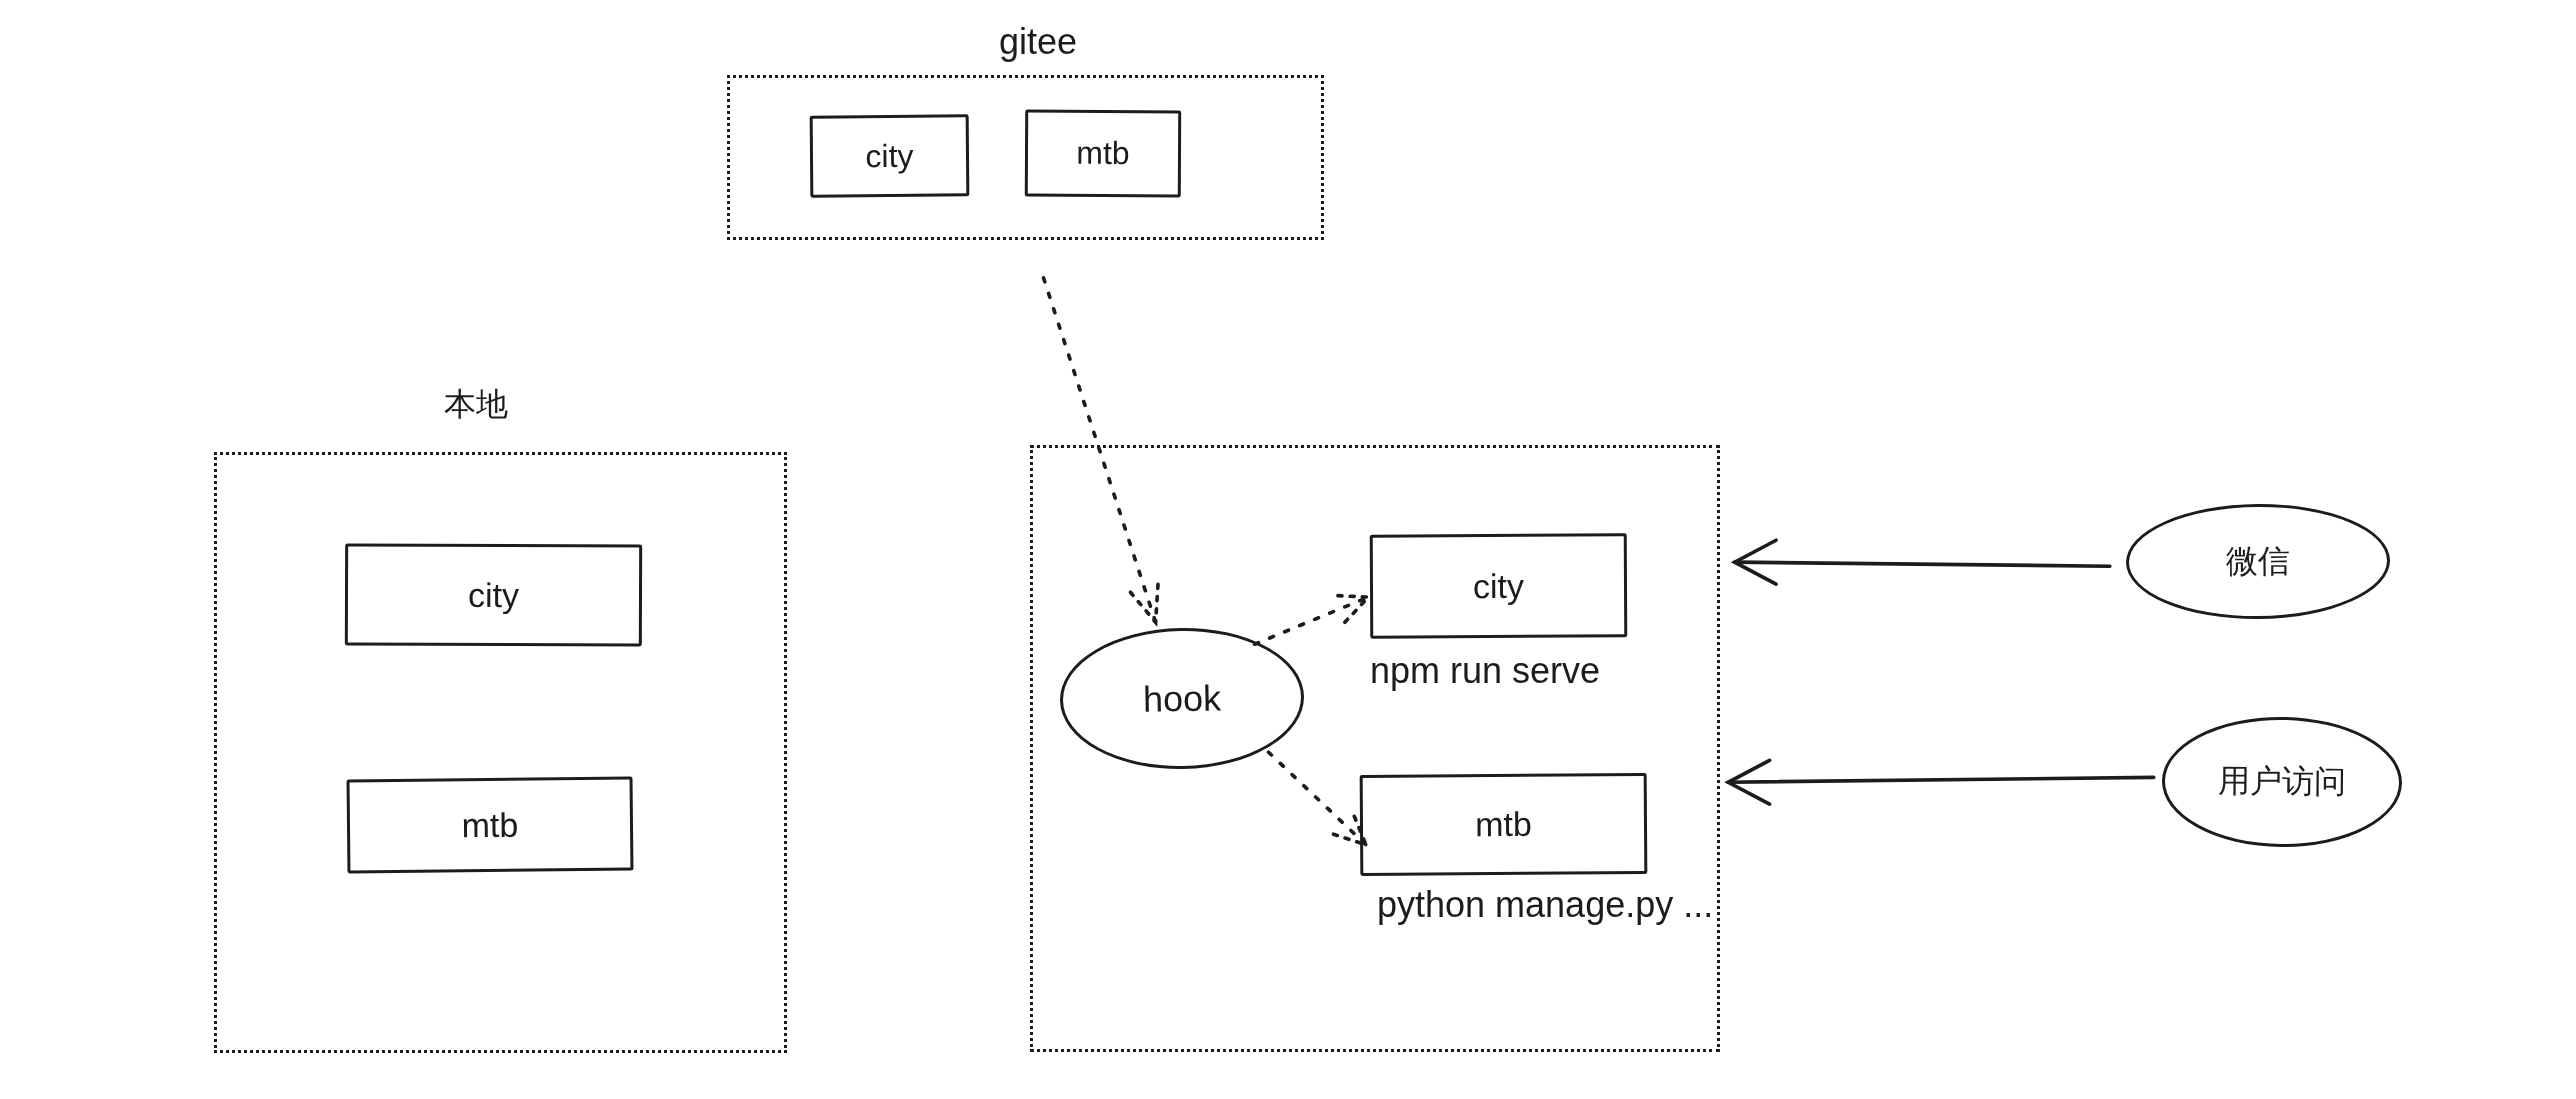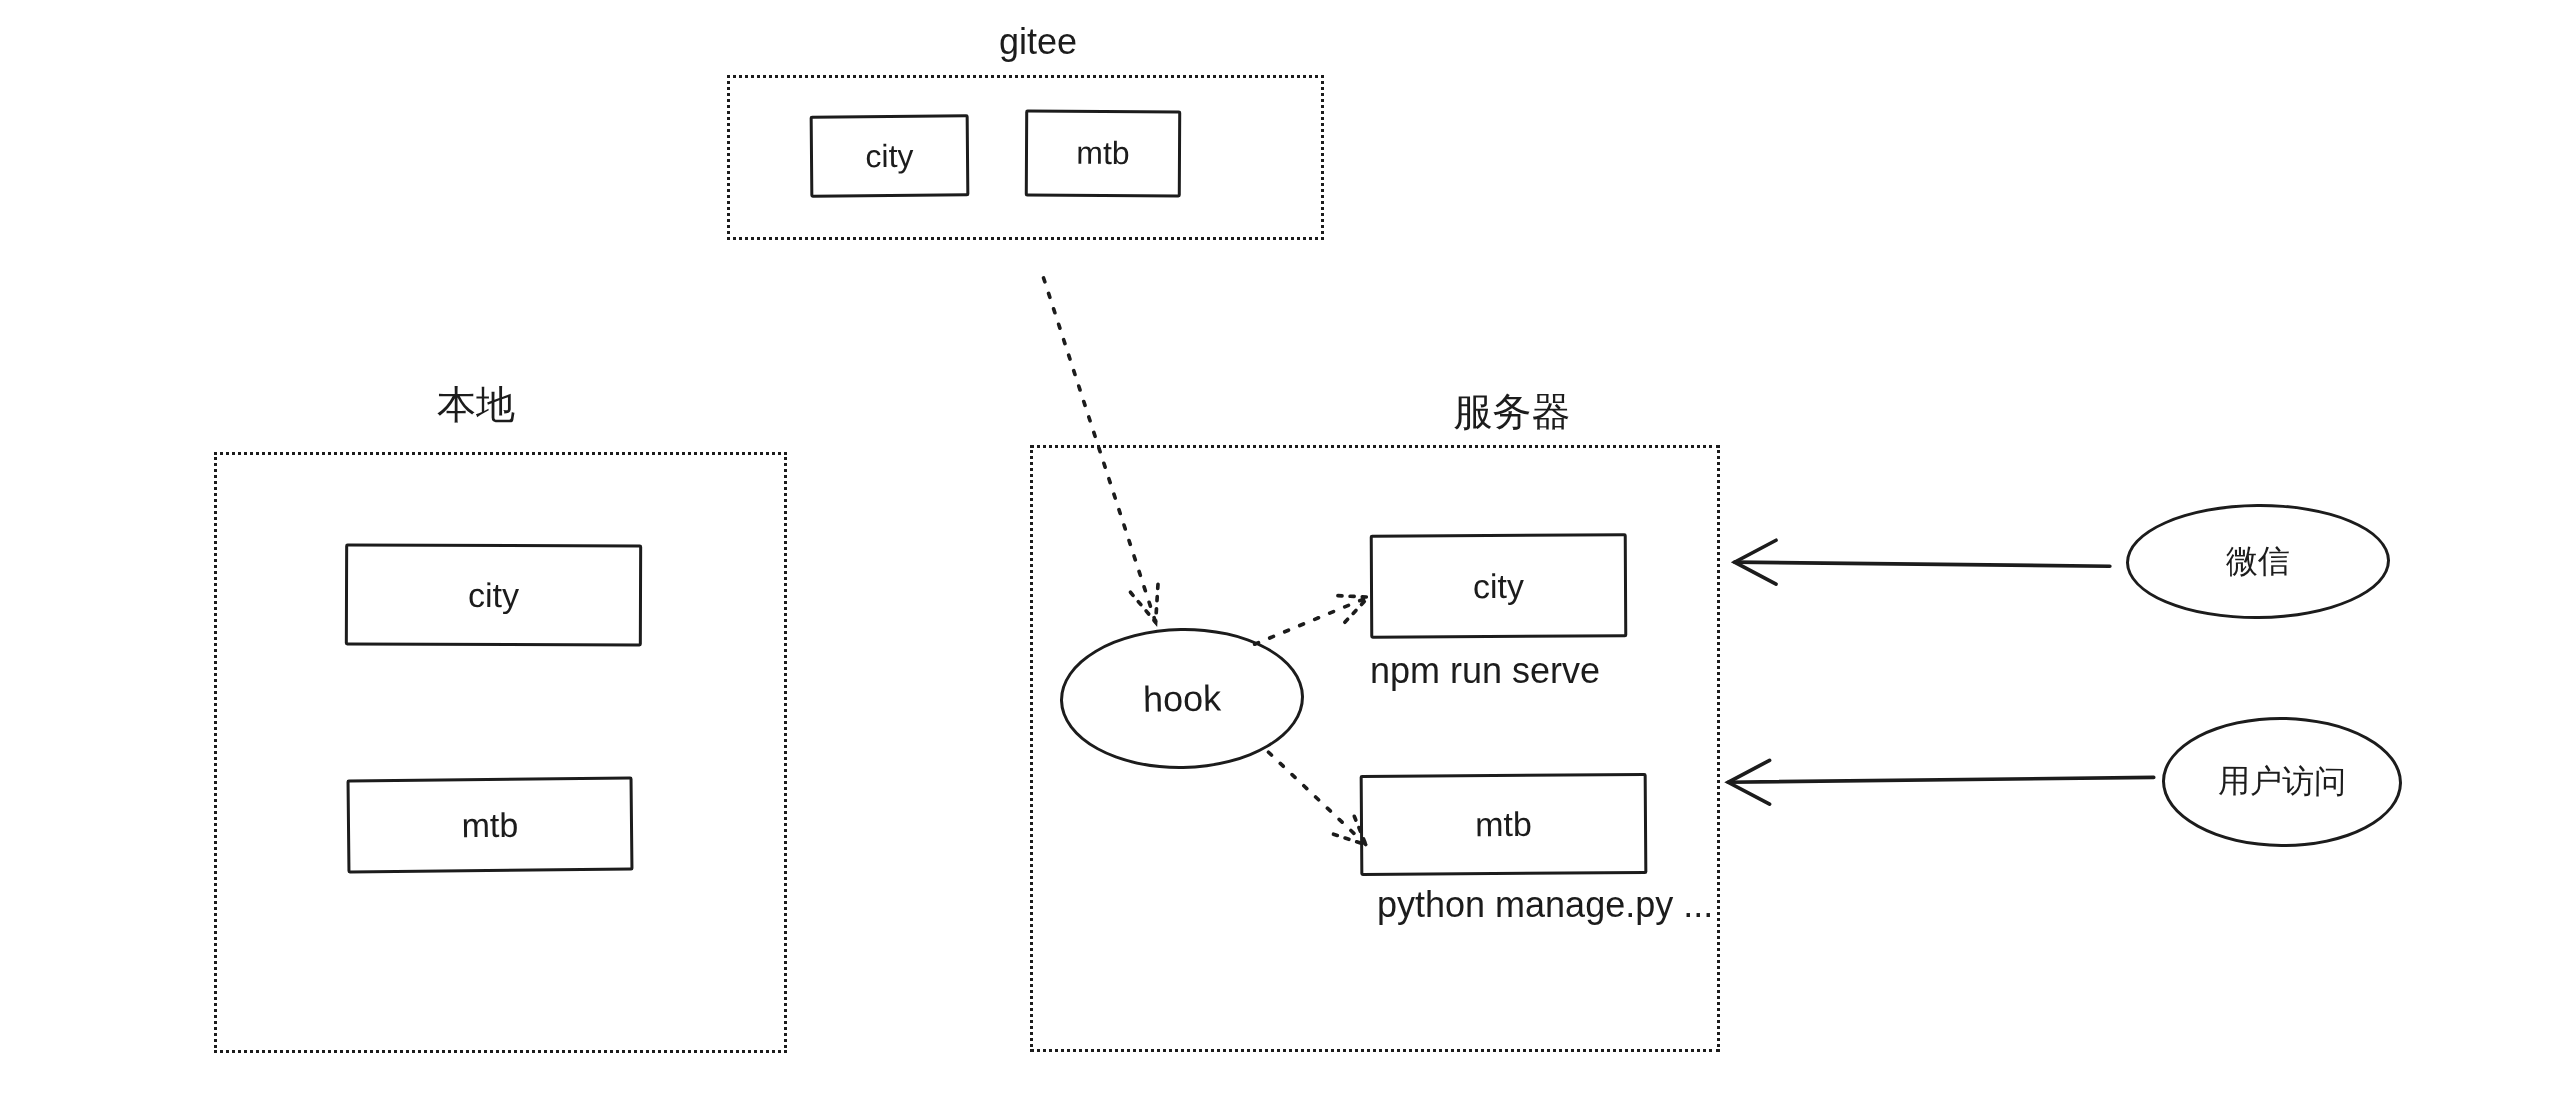--- a/index.html
+++ b/index.html
@@ -15,21 +15,21 @@
     overflow:hidden;
   }
   .canvas{
     position:relative;
     width:2576px;height:940px;
     background:var(--bg);
   }
   .abs{position:absolute;box-sizing:border-box;}
   .group-title{
     text-align:center;
-    font-size:39px;
+    font-size:32px;
     line-height:49px;
     color:var(--ink);
     white-space:nowrap;
   }
   .group-title.small{font-size:36px;line-height:42px;}
   .dotted-box{
     border:3.2px dotted var(--ink);
     background:transparent;
   }
   .node{
@@ -83,21 +83,20 @@
   <div class="abs dotted-box" style="left:214px;top:452px;width:573px;height:601px;"></div>
 
   <div class="abs node" style="left:345px;top:544px;width:297px;height:102px;transform:rotate(0.2deg);">
     <span>city</span>
   </div>
 
   <div class="abs node" style="left:347px;top:778px;width:286px;height:94px;transform:rotate(-0.6deg);">
     <span>mtb</span>
   </div>
 
-  <div class="abs group-title" style="left:1390px;top:387px;width:244px;">服务器</div>
 
   <div class="abs dotted-box" style="left:1030px;top:445px;width:690px;height:607px;"></div>
 
   <div class="abs node ellipse" style="left:1060px;top:628px;width:244px;height:141px;transform:rotate(-1deg);">
     <span>hook</span>
   </div>
 
   <div class="abs node" style="left:1370px;top:534px;width:257px;height:104px;transform:rotate(-0.3deg);">
     <span>city</span>
   </div>

